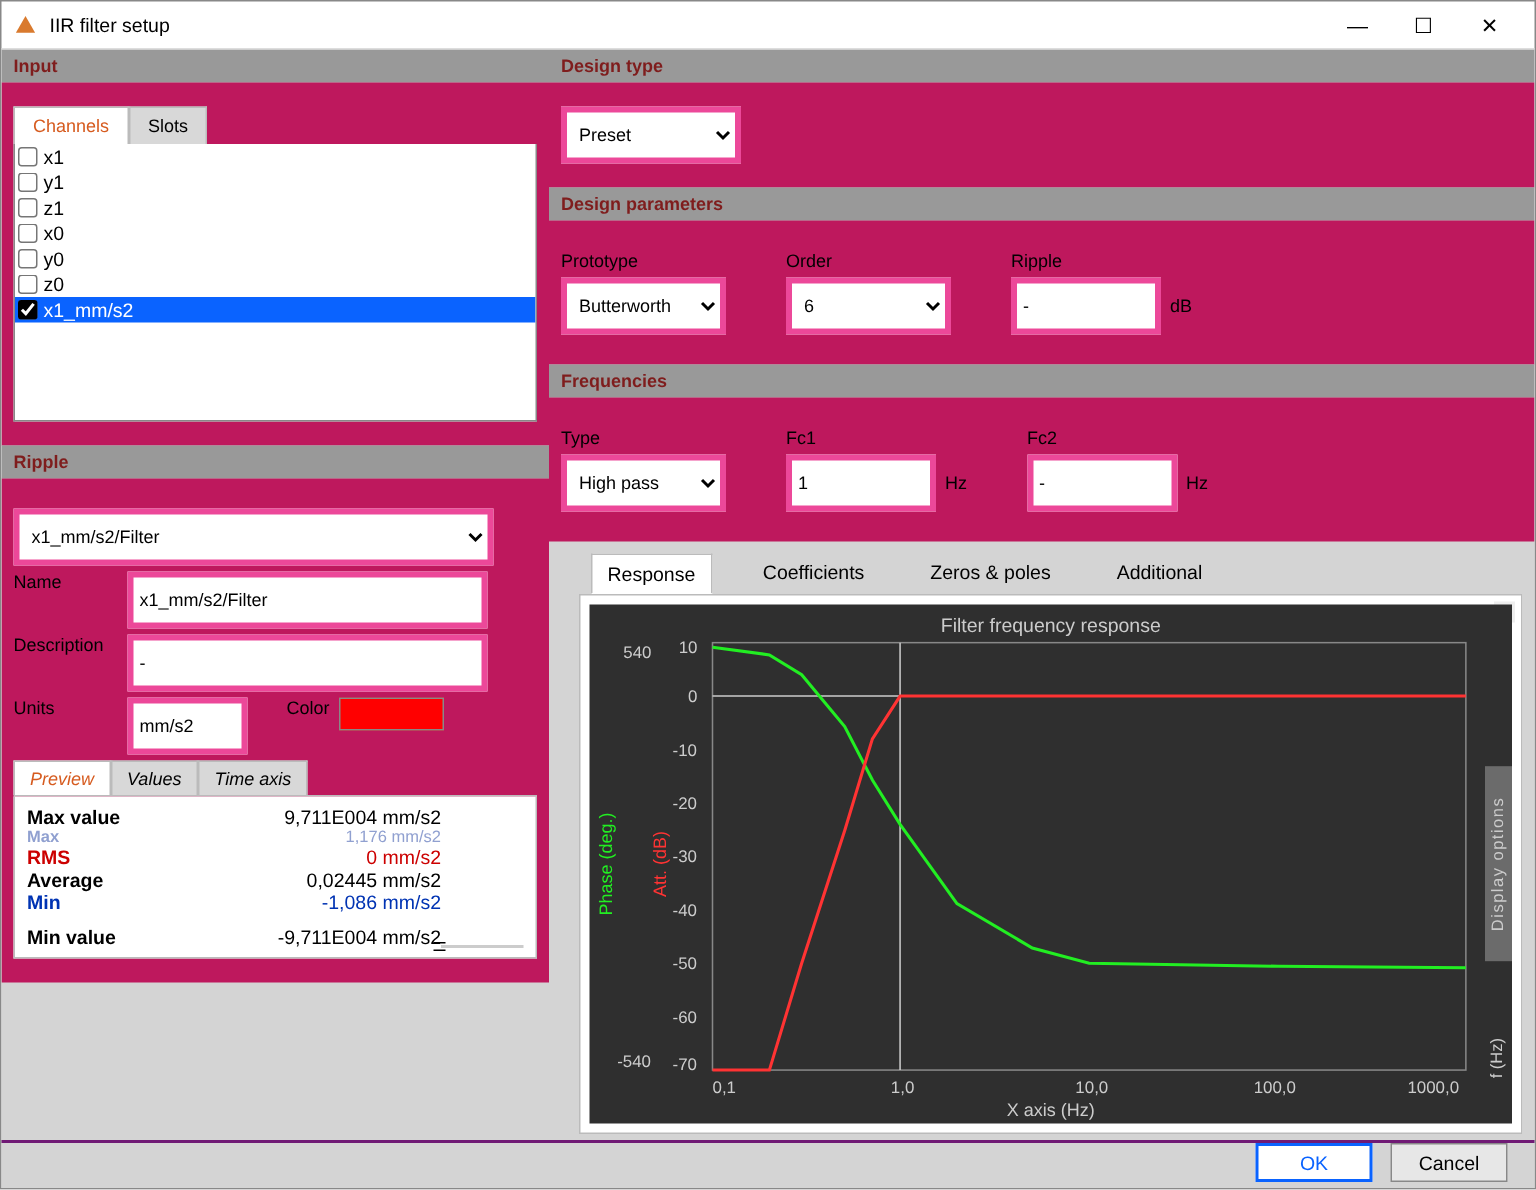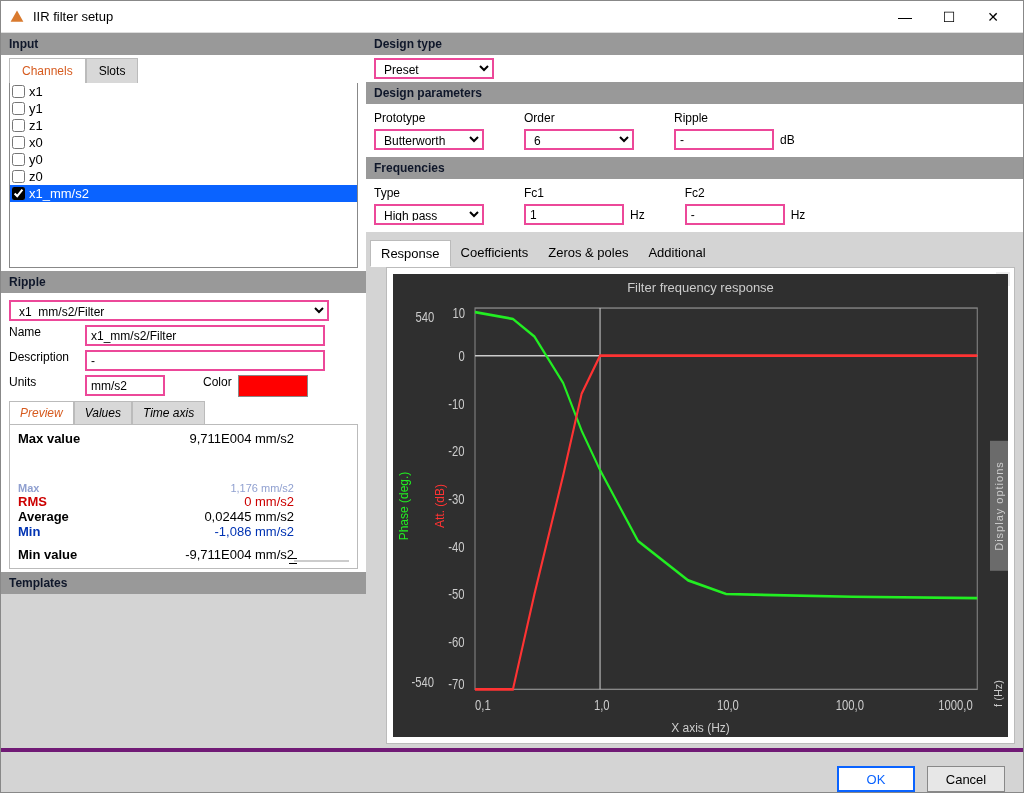--- a/index.html
+++ b/index.html
@@ -6,61 +6,61 @@
   body { margin: 0; font-family: "Segoe UI", Tahoma, sans-serif; font-size: 12px; background: #fff; color: #000; }
   .window { width: 1024px; height: 793px; border: 1px solid #888; display: flex; flex-direction: column; background: #fff; }
   .titlebar { height: 32px; display: flex; align-items: center; padding: 0 8px; border-bottom: 1px solid #ddd; }
   .titlebar .icon-triangle { width: 16px; height: 16px; margin-right: 8px; }
   .titlebar .title { font-size: 13px; flex: 0 0 auto; }
   .titlebar .spacer { flex: 1; }
   .winbtn { width: 44px; height: 30px; display: flex; align-items: center; justify-content: center; font-size: 14px; }
   .body { flex: 1; background: #d4d4d4; display: flex; flex-direction: row; overflow: hidden; padding-bottom: 0; }
   .left { width: 365px; display: flex; flex-direction: column; gap: 0; }
   .right { flex: 1; display: flex; flex-direction: column; }
-  .section-head { background: #999; color: #0f172a; font-weight: bold; padding: 4px 8px; font-size: 12px; }
-  .section-body { padding: 3px 8px; background: #ffffff; }
+  .section-head { background: #999; color: #7f1d1d; font-weight: bold; padding: 4px 8px; font-size: 12px; }
+  .section-body { padding: 16px 8px; background: #be185d; }
   .tabs { display: flex; }
   .tab { padding: 5px 12px; background: #d8d8d8; border: 1px solid #bbb; border-bottom: none; font-size: 12px; cursor: pointer; }
   .tab.active { background: #fff; border-top: 1px solid #bbb; }
   .tab.active.orange { color: #d65b1f; }
   .searchbar { display: flex; align-items: center; background: #fff; border: 1px solid #999; padding: 2px 4px; margin-top: -1px; }
   .searchbar input { flex: 1; border: none; outline: none; font-size: 12px; color: #888; }
   .channel-list { background: #fff; border: 1px solid #888; height: 185px; overflow: auto; border-top: none; }
   .ch-row { display: flex; align-items: center; padding: 0px 2px; font-size: 13px; height: 17px; }
   .ch-row input[type=checkbox] { margin: 0 4px 0 0; accent-color: #000; }
   .ch-row.selected { background: #0a63ff; color: #fff; }
   .lbl { display: inline-block; width: 70px; font-size: 12px; }
   .row { display: flex; align-items: flex-start; gap: 6px; margin: 4px 0; }
-  select, input[type=text] { border: 2px solid #ec4899; background: #fff; padding: 2px 4px; font-size: 12px; height: 21px; }
+  select, input[type=text] { border: 4px solid #ec4899; background: #fff; padding: 2px 4px; font-size: 12px; height: 38px; }
   .output-select { width: 320px; }
   .color-swatch { width: 70px; height: 22px; background: #ff0000; border: 1px solid #888; }
   .subtabs { display: flex; border-bottom: 1px solid #bbb; margin-top: 4px; }
   .subtab { padding: 4px 10px; font-size: 12px; background: #d8d8d8; border: 1px solid #bbb; border-bottom: none; cursor: pointer; font-style: italic; }
   .subtab.active { background: #fff; }
   .subtab.active.orange { color: #d65b1f; }
   .stats { background: #fff; border: 1px solid #bbb; border-top: none; padding: 6px 8px; font-size: 13px; display: flex; align-items: flex-end; }
   .stats-left { flex: 1; }
   .stats-right { width: 55px; background: linear-gradient(to right,#d8e0ea,#f5f7fa 50%,#d8e0ea); border: 1px solid #ccc; position: relative; }
   .stat-row { display: flex; justify-content: space-between; }
   .stat-row .lab { font-weight: bold; }
   .blue { color: #0033b3; }
   .red { color: #cc0000; }
-  .overstrike { color:#90a0d0; font-size:11px;margin-top:36px; }
+  .overstrike { color:#90a0d0; font-size:11px; }
   .templates-body { display: flex; align-items: center; gap: 8px; padding: 6px 8px; background:#d4d4d4; }
   .more-circle { width: 24px; height: 24px; border: 2px solid #000; border-radius: 50%; display:flex; align-items:center; justify-content:center; font-weight:bold; letter-spacing:1px; font-size:10px;}
   .design-row { display: flex; gap: 40px; padding: 4px 0; }
   .design-col { display: flex; flex-direction: column; gap: 2px; }
   .design-col .cap { font-size: 12px; margin-bottom: 2px; }
   .chart-tabs { display: flex; padding-left: 4px; margin-top: 8px;}
-  .chart-tab { padding: 5px 10px; background: #d4d4d4; font-size: 13px; cursor: pointer; }
+  .chart-tab { padding: 5px 10px; background: #d4d4d4; font-size: 13px; cursor: pointer; margin-left: 24px; }
   .chart-tab.active { background: #fff; border: 1px solid #bbb; border-bottom: 1px solid #fff; }
   .chart-wrap { background: #fff; margin: 0 8px 4px 20px; padding: 6px; border: 1px solid #bbb; flex: 1; display: flex; flex-direction: column; position: relative; }
   .chart { flex: 1; background: #2f2f2f; position: relative; }
   .display-opts { position: absolute; right: 0; top: 50%; transform: translateY(-50%) rotate(180deg); writing-mode: vertical-rl; background: #6b6b6b; color: #ccc; font-size: 11px; padding: 20px 3px; letter-spacing: 1px; }
-  .footer { height: 44px; display: flex; align-items: flex-end; justify-content: flex-end; gap: 12px; padding: 0 18px; background: #d4d4d4; border-top: 4px solid #701a75;}
+  .footer { height: 32px; display: flex; align-items: flex-start; justify-content: flex-end; gap: 12px; padding: 0 18px; background: #d4d4d4; border-top: 2px solid #701a75;}
   .btn { min-width: 78px; height: 26px; border: 1px solid #888; background: #e7e7e7; font-size: 13px; cursor: pointer; }
   .btn.primary { border: 2px solid #0a63ff; color: #0a63ff; background: #fff; }
   .chart-title { position:absolute; top:6px; left:0; right:0; text-align:center; color:#ccc; font-size:13px; }
   .axis-label-y1 { position:absolute; left:4px; top:50%; transform:translateY(-50%) rotate(180deg); writing-mode:vertical-rl; color:#2e2; font-size:12px; }
   .axis-label-y2 { position:absolute; left:40px; top:50%; transform:translateY(-50%) rotate(180deg); writing-mode:vertical-rl; color:#f33; font-size:12px; }
   .axis-label-x { position:absolute; bottom:2px; left:50%; transform:translateX(-50%); color:#ccc; font-size:12px; }
   .axis-label-f { position:absolute; right:4px; bottom:30px; transform: rotate(180deg); writing-mode:vertical-rl; color:#ccc; font-size:11px;}
   .collapse-arrow { position:absolute; top:4px; right:4px; width:14px; height:14px; background:#eee; display:flex;align-items:center;justify-content:center;font-size:10px;}
   svg.plot { position:absolute; inset:0; width:100%; height:100%; }
 </style>
@@ -129,21 +129,21 @@
           <span class="lbl">Name</span>
           <input type="text" style="width: 240px;" value="x1_mm/s2/Filter">
         </div>
         <div class="row">
           <span class="lbl">Description</span>
           <input type="text" style="width: 240px;" value="-">
         </div>
         <div class="row">
           <span class="lbl">Units</span>
           <input type="text" style="width: 80px;" value="mm/s2">
-          <span style="margin-left:32px">Color</span>
+          <span style="margin-left:20px">Color</span>
           <div class="color-swatch"></div>
         </div>
         <div class="subtabs">
           <div class="subtab active orange">Preview</div>
           <div class="subtab">Values</div>
           <div class="subtab">Time axis</div>
         </div>
         <div class="stats">
           <div class="stats-left">
             <div class="stat-row">
@@ -171,21 +171,20 @@
                 <span>-9,711E004 mm/s2</span>
               </div>
           </div>
           <div class="stats-right">
             <div style="position:absolute;left:-6px;top:2px;width:8px;border-top:1px solid #000"></div>
             <div style="position:absolute;left:-6px;bottom:2px;width:8px;border-top:1px solid #000"></div>
           </div>
         </div>
       </div>
 
-      <div class="section-head">Templates</div>
     </div>
 
     <div class="right">
       <div class="section-head">Design type</div>
       <div class="section-body">
         <select style="width:120px"><option>Preset</option></select>
       </div>
 
       <div class="section-head">Design parameters</div>
       <div class="section-body">

